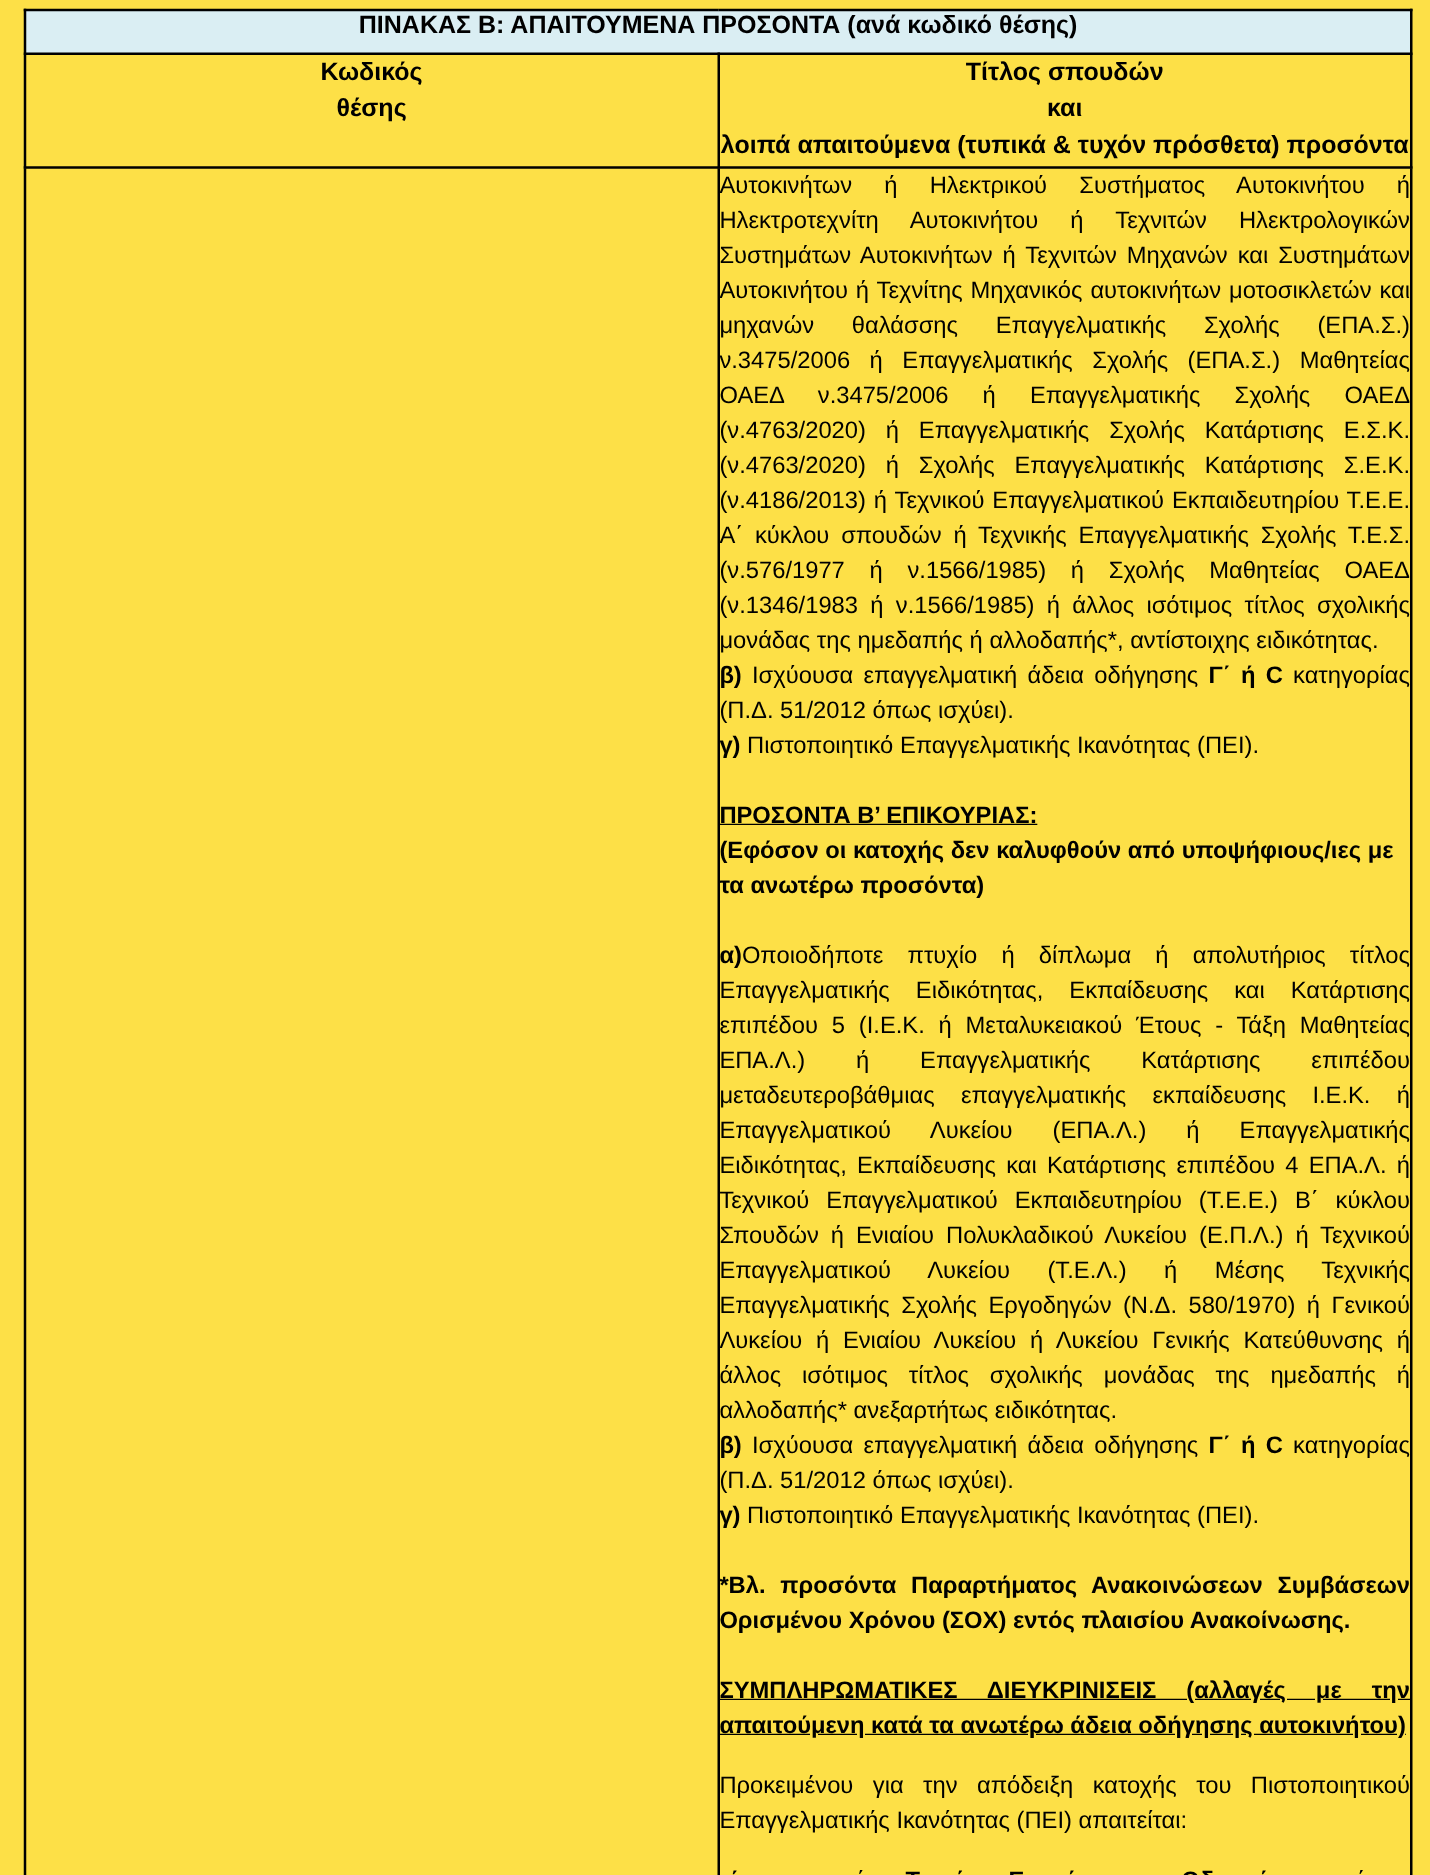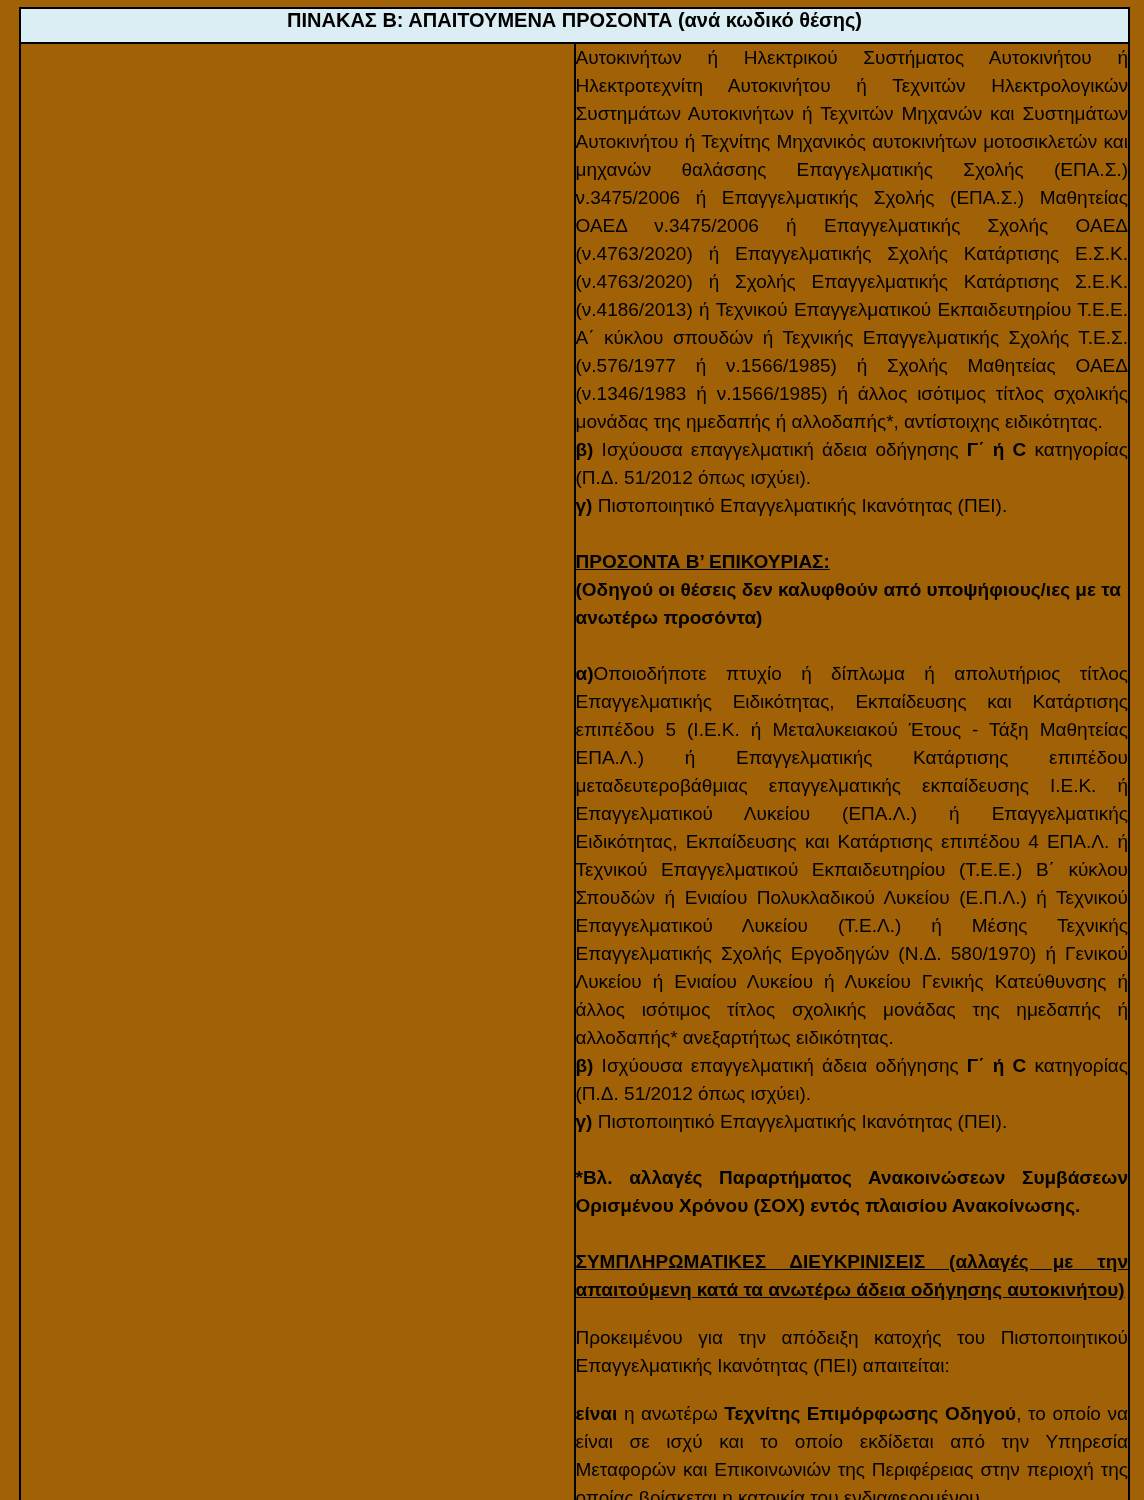--- a/index.html
+++ b/index.html
@@ -6,21 +6,21 @@
     margin: 0;
     padding: 0;
     background: #ffffff;
     font-family: "Liberation Sans", "DejaVu Sans", sans-serif;
     color: #000;
   }
   .page {
     position: relative;
     width: 1144px;
     height: 1500px;
-    background: #a16207;
+    background: #fde047;
     overflow: hidden;
   }
   table.doc-table {
     position: absolute;
     left: 19px;
     top: 7px;
     width: 1111px;
     border-collapse: collapse;
     table-layout: fixed;
   }
@@ -69,36 +69,47 @@
 <body>
 
 <div class="page">
   <table class="doc-table">
 
     <tbody>
         <tr>
       <td class="title-cell" colspan="2">ΠΙΝΑΚΑΣ Β: ΑΠΑΙΤΟΥΜΕΝΑ ΠΡΟΣΟΝΤΑ (ανά κωδικό θέσης)</td>
     </tr>
 
+    <tr>
+      <td class="col-header code-col">
+        <div>Κωδικός</div>
+        <div>θέσης</div>
+      </td>
+      <td class="col-header">
+        <div>Τίτλος σπουδών</div>
+        <div>και</div>
+        <div>λοιπά απαιτούμενα (τυπικά &amp; τυχόν πρόσθετα) προσόντα</div>
+      </td>
+    </tr>
 
     <tr>
       <td class="body-code-cell code-col"></td>
       <td class="body-content-cell">
             <p class="para"><span>Αυτοκινήτων ή Ηλεκτρικού Συστήματος Αυτοκινήτου ή Ηλεκτροτεχνίτη Αυτοκινήτου ή Τεχνιτών Ηλεκτρολογικών Συστημάτων Αυτοκινήτων ή Τεχνιτών Μηχανών και Συστημάτων Αυτοκινήτου ή Τεχνίτης Μηχανικός αυτοκινήτων μοτοσικλετών και μηχανών θαλάσσης Επαγγελματικής Σχολής (ΕΠΑ.Σ.) ν.3475/2006 ή Επαγγελματικής Σχολής (ΕΠΑ.Σ.) Μαθητείας ΟΑΕΔ ν.3475/2006 ή Επαγγελματικής Σχολής ΟΑΕΔ (ν.4763/2020) ή Επαγγελματικής Σχολής Κατάρτισης Ε.Σ.Κ. (ν.4763/2020) ή Σχολής Επαγγελματικής Κατάρτισης Σ.Ε.Κ. (ν.4186/2013) ή Τεχνικού Επαγγελματικού Εκπαιδευτηρίου Τ.Ε.Ε. Α΄ κύκλου σπουδών ή Τεχνικής Επαγγελματικής Σχολής Τ.Ε.Σ. (ν.576/1977 ή ν.1566/1985) ή Σχολής Μαθητείας ΟΑΕΔ (ν.1346/1983 ή ν.1566/1985) ή άλλος ισότιμος τίτλος σχολικής μονάδας της ημεδαπής ή αλλοδαπής*, αντίστοιχης ειδικότητας.</span></p>
             <p class="para"><span class="b">β)</span><span> Ισχύουσα επαγγελματική άδεια οδήγησης </span><span class="b">Γ΄ ή C</span><span> κατηγορίας (Π.Δ. 51/2012 όπως ισχύει).</span></p>
             <p class="para"><span class="b">γ)</span><span> Πιστοποιητικό Επαγγελματικής Ικανότητας (ΠΕΙ).</span></p>
             <div class="spacer-line" style="height: 28px;"></div>
             <p class="para left"><span class="b u">ΠΡΟΣΟΝΤΑ Β’ ΕΠΙΚΟΥΡΙΑΣ:</span></p>
-            <p class="para left"><span class="b">(Οδηγού οι θέσεις δεν καλυφθούν από υποψήφιους/ιες  με τα ανωτέρω προσόντα)</span></p>
+            <p class="para left"><span class="b">(Εφόσον οι κατοχής δεν καλυφθούν από υποψήφιους/ιες  με τα ανωτέρω προσόντα)</span></p>
             <div class="spacer-line" style="height: 28px;"></div>
             <p class="para"><span class="b">α)</span><span>Οποιοδήποτε πτυχίο ή δίπλωμα ή απολυτήριος τίτλος Επαγγελματικής Ειδικότητας, Εκπαίδευσης και Κατάρτισης επιπέδου 5 (Ι.Ε.Κ. ή Μεταλυκειακού Έτους - Τάξη Μαθητείας ΕΠΑ.Λ.) ή Επαγγελματικής Κατάρτισης επιπέδου μεταδευτεροβάθμιας επαγγελματικής εκπαίδευσης Ι.Ε.Κ. ή Επαγγελματικού Λυκείου (ΕΠΑ.Λ.) ή Επαγγελματικής Ειδικότητας, Εκπαίδευσης και Κατάρτισης επιπέδου 4 ΕΠΑ.Λ. ή Τεχνικού Επαγγελματικού Εκπαιδευτηρίου (Τ.Ε.Ε.) Β΄ κύκλου Σπουδών ή Ενιαίου Πολυκλαδικού Λυκείου (Ε.Π.Λ.) ή Τεχνικού Επαγγελματικού Λυκείου (Τ.Ε.Λ.) ή Μέσης Τεχνικής Επαγγελματικής Σχολής Εργοδηγών (Ν.Δ. 580/1970) ή Γενικού Λυκείου ή Ενιαίου Λυκείου ή Λυκείου Γενικής Κατεύθυνσης ή άλλος ισότιμος τίτλος σχολικής μονάδας της ημεδαπής ή αλλοδαπής* ανεξαρτήτως ειδικότητας.</span></p>
             <p class="para"><span class="b">β)</span><span> Ισχύουσα επαγγελματική άδεια οδήγησης </span><span class="b">Γ΄ ή C</span><span> κατηγορίας (Π.Δ. 51/2012 όπως ισχύει).</span></p>
             <p class="para"><span class="b">γ)</span><span> Πιστοποιητικό Επαγγελματικής Ικανότητας (ΠΕΙ).</span></p>
             <div class="spacer-line" style="height: 28px;"></div>
-            <p class="para"><span class="b">*Βλ. αλλαγές Παραρτήματος Ανακοινώσεων Συμβάσεων Ορισμένου Χρόνου (ΣΟΧ) εντός πλαισίου Ανακοίνωσης.</span></p>
+            <p class="para"><span class="b">*Βλ. προσόντα Παραρτήματος Ανακοινώσεων Συμβάσεων Ορισμένου Χρόνου (ΣΟΧ) εντός πλαισίου Ανακοίνωσης.</span></p>
             <div class="spacer-line" style="height: 28px;"></div>
             <p class="para"><span class="b u">ΣΥΜΠΛΗΡΩΜΑΤΙΚΕΣ ΔΙΕΥΚΡΙΝΙΣΕΙΣ (αλλαγές με την απαιτούμενη κατά τα ανωτέρω άδεια οδήγησης αυτοκινήτου)</span></p>
             <p class="para spaced"><span>Προκειμένου για την απόδειξη κατοχής του Πιστοποιητικού Επαγγελματικής Ικανότητας (ΠΕΙ) απαιτείται:</span></p>
             <p class="para spaced"><span class="b">είναι</span><span> η ανωτέρω </span><span class="b">Τεχνίτης Επιμόρφωσης Οδηγού</span><span>, το οποίο να είναι σε ισχύ και το οποίο εκδίδεται από την Υπηρεσία Μεταφορών και Επικοινωνιών της Περιφέρειας  στην περιοχή της οποίας βρίσκεται η κατοικία του ενδιαφερομένου.</span></p>
           </td>
     </tr>
   </tbody>
     </table>
 </div>
 

